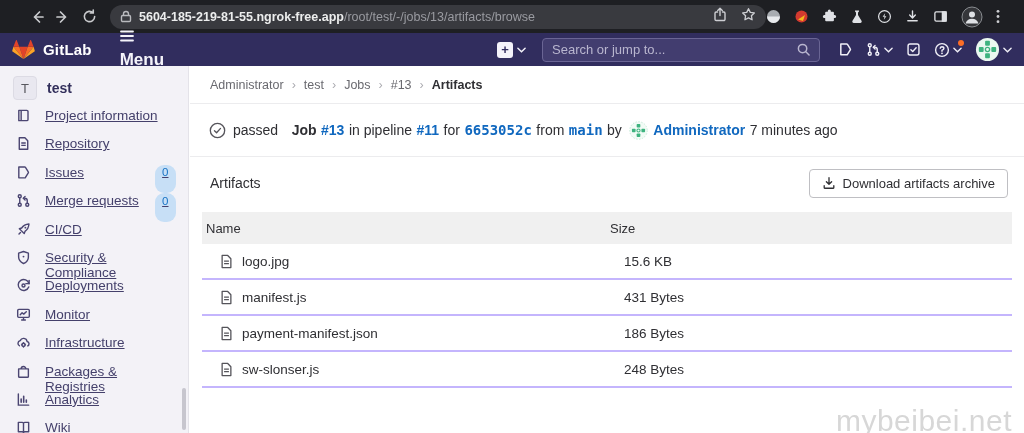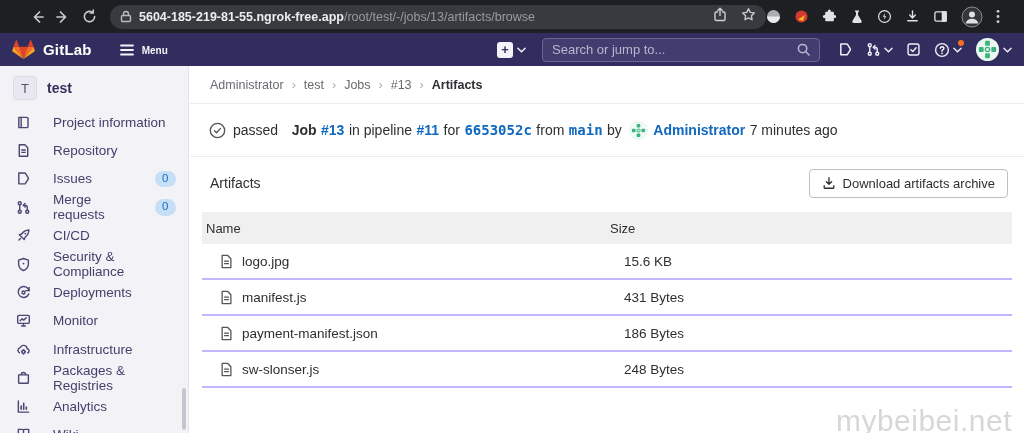--- a/index.html
+++ b/index.html
@@ -18,22 +18,22 @@
   .url-domain { color:#eceded; font-weight:600; }
   .url-path { color:#9a9ba1; }
   .pill-icons { margin-left:auto; display:flex; align-items:center; gap:14px; }
   .chrome-right { margin-left:auto; display:flex; align-items:center; gap:13px; }
   .ext { display:flex; align-items:center; justify-content:center; }
 
   
   .gl-nav { position:absolute; top:33px; left:0; right:0; height:33px;
             background:#312d5e; display:flex; align-items:center; padding:0 12px; }
   .brand { color:#fff; font-size:15px; font-weight:600; margin-left:8px; letter-spacing:.2px; }
-  .menu-btn { margin-left:28px; display:flex; align-items:flex-end; gap:8px;
-              color:#f4f3fa; font-size:10px; font-weight:600; }
+  .menu-btn { margin-left:28px; display:flex; align-items:flex-start; gap:8px;
+              color:#f4f3fa; font-size:17px; font-weight:600;flex-direction:column; }
   .plus-btn { margin-left:auto; display:flex; align-items:center; gap:4px; margin-right:16px; }
   .plus-sq { width:16px; height:16px; background:#f4f3fa; border-radius:3px;
              display:flex; align-items:center; justify-content:center;
              color:#312d5e; font-size:13px; font-weight:700; line-height:1; }
   .gl-search { width:278px; height:24px; background:#423d6f; border:1px solid #6a6594;
                border-radius:4px; display:flex; align-items:center; padding:0 9px; }
   .gl-search input { flex:1; background:transparent; border:none; outline:none;
                      font-size:13px; color:#e9e8f2; font-family:"Liberation Sans",sans-serif; }
   .gl-search input::placeholder { color:#b9b6cf; }
   .nav-icons { display:flex; align-items:center; gap:13px; margin-left:18px; color:#f0eff7; }
@@ -44,22 +44,22 @@
 
   
   .sidebar { position:absolute; top:66px; left:0; width:189px; bottom:0;
              background:#f3f2f7; border-right:1px solid #e4e3e9; overflow:hidden; }
   .proj-head { height:38px; display:flex; align-items:center; gap:10px; padding:8px 10px 2px 13px; }
   .proj-avatar { width:24px; height:24px; border-radius:4px; background:#e9e8f0;
                  border:1px solid #dcdbe4; color:#57575e; font-size:13px;
                  display:flex; align-items:center; justify-content:center; }
   .proj-name { font-weight:700; font-size:14px; color:#33305c; }
   .side-list { margin-top:4px; }
-  .side-item { height:28.4px; display:flex; align-items:center; gap:22px;
-               padding:0 12px 0 16px; color:#44406b; font-size:13.5px; }
+  .side-item { height:28.4px; display:flex; gap:14px;
+               padding:0 12px 0 16px; color:#44406b; font-size:13.5px;text-decoration:underline; }
   .side-item svg { flex:0 0 auto; }
   .badge { margin-left:auto; background:#c7dff6; color:#1672c4; font-size:11.5px;
            font-weight:500; border-radius:9px; padding:1.5px 7.5px; line-height:1.2; }
   .scroll-thumb { position:absolute; right:2px; bottom:3px; width:4px; height:42px;
                   background:#c7c6ce; border-radius:2px; }
 
   
   .main { position:absolute; top:66px; left:190px; right:0; bottom:0; background:#fff; }
   .breadcrumb { height:38px; display:flex; align-items:center; gap:8px;
                 padding-left:20px; border-bottom:1px solid #ececee;

